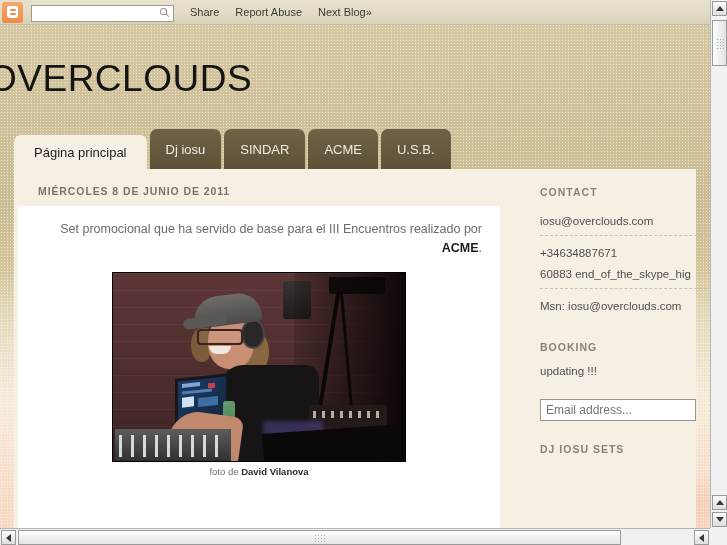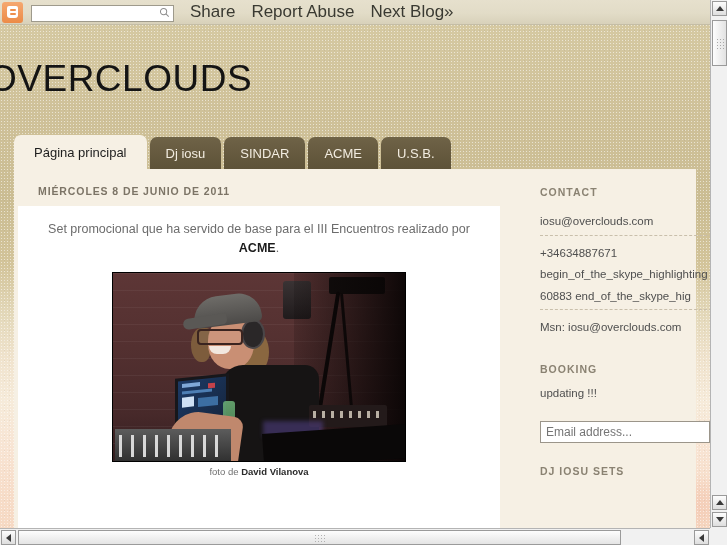--- a/index.html
+++ b/index.html
@@ -100,21 +100,21 @@
     padding: 0 20px 0 4px;
     color: #333;
     outline: none;
   }
   #nav-search .mag {
     position: absolute; right: 4px; top: 3px;
     width: 11px; height: 11px;
     pointer-events: none;
   }
   .navlink {
-    font-size: 17px;
+    font-size: 11px;
     color: #3a3a32;
     margin-left: 16px;
     white-space: nowrap;
     cursor: pointer;
   }
   .navlink:first-of-type { margin-left: 18px; }
 
   
   #blog-header {
     position: absolute;
@@ -135,21 +135,21 @@
   
   #tabs {
     position: absolute;
     left: 14px; top: 135px;
     height: 34px;
     display: flex;
     align-items: flex-end;
     z-index: 8;
   }
   .tab {
-    height: 32px;
+    height: 40px;
     display: flex; align-items: center; justify-content: center;
     padding: 8px 16px;
     margin-right: 3px;
     border-radius: 7px 7px 0 0;
     font-size: 13px;
     color: #f2ece0;
     background: linear-gradient(to bottom, #6f6347 0%, #665a3f 50%, #5d5238 100%);
     cursor: pointer;
     white-space: nowrap;
     box-sizing: border-box;
@@ -202,21 +202,21 @@
   }
   #post-title {
     font-size: 17.5px;
     color: #1b1b1b;
     font-weight: bold;
     margin: 4px 0 20px 0;
   }
   #post-body {
     font-size: 12.5px;
     color: #6c6c6c;
-    text-align: center;
+    text-align: right;
     line-height: 1.5;
     margin: 0 0 14px 0;
   }
   #post-body b { color: #1b1b1b; }
 
   
   #photo-wrap { text-align: center; }
   #photo {
     display: inline-block;
     width: 294px; height: 190px;
@@ -388,21 +388,21 @@
     white-space: nowrap;
     margin-top: 6px;
   }
   .sb-line.nowrap-clip { overflow: hidden; }
   .sb-line.last { border-bottom: none; }
   .sb-text {
     font-size: 11.5px;
     color: #4f4f4f;
   }
   #email-input {
-    width: 170px; height: 22px;
+    width: 156px; height: 22px;
     box-sizing: border-box;
     border: 1px solid #9b958a;
     background: #fff;
     font-family: "Liberation Sans", sans-serif;
     font-size: 12px;
     color: #8a8a8a;
     padding: 0 5px;
     outline: none;
   }
 
@@ -586,21 +586,20 @@
       </div>
     </div>
   </div>
 
   <div id="sidebar">
 
     <div class="sb-sect">
       <div class="sb-head">CONTACT</div>
       <div class="sb-line">iosu@overclouds.com</div>
       <div class="sb-line nowrap-clip" style="border-bottom:none;padding-bottom:0;">+34634887671</div>
-      <div class="sb-line nowrap-clip" style="border-bottom:none;padding:0;">begin_of_the_skype_highlighting</div>
       <div class="sb-line nowrap-clip" style="padding-top:0;">60883      end_of_the_skype_hig</div>
       <div class="sb-line last">Msn: iosu@overclouds.com</div>
     </div>
 
     <div class="sb-sect">
       <div class="sb-head">BOOKING</div>
       <div class="sb-text">updating !!!</div>
     </div>
 
     <div class="sb-sect">

